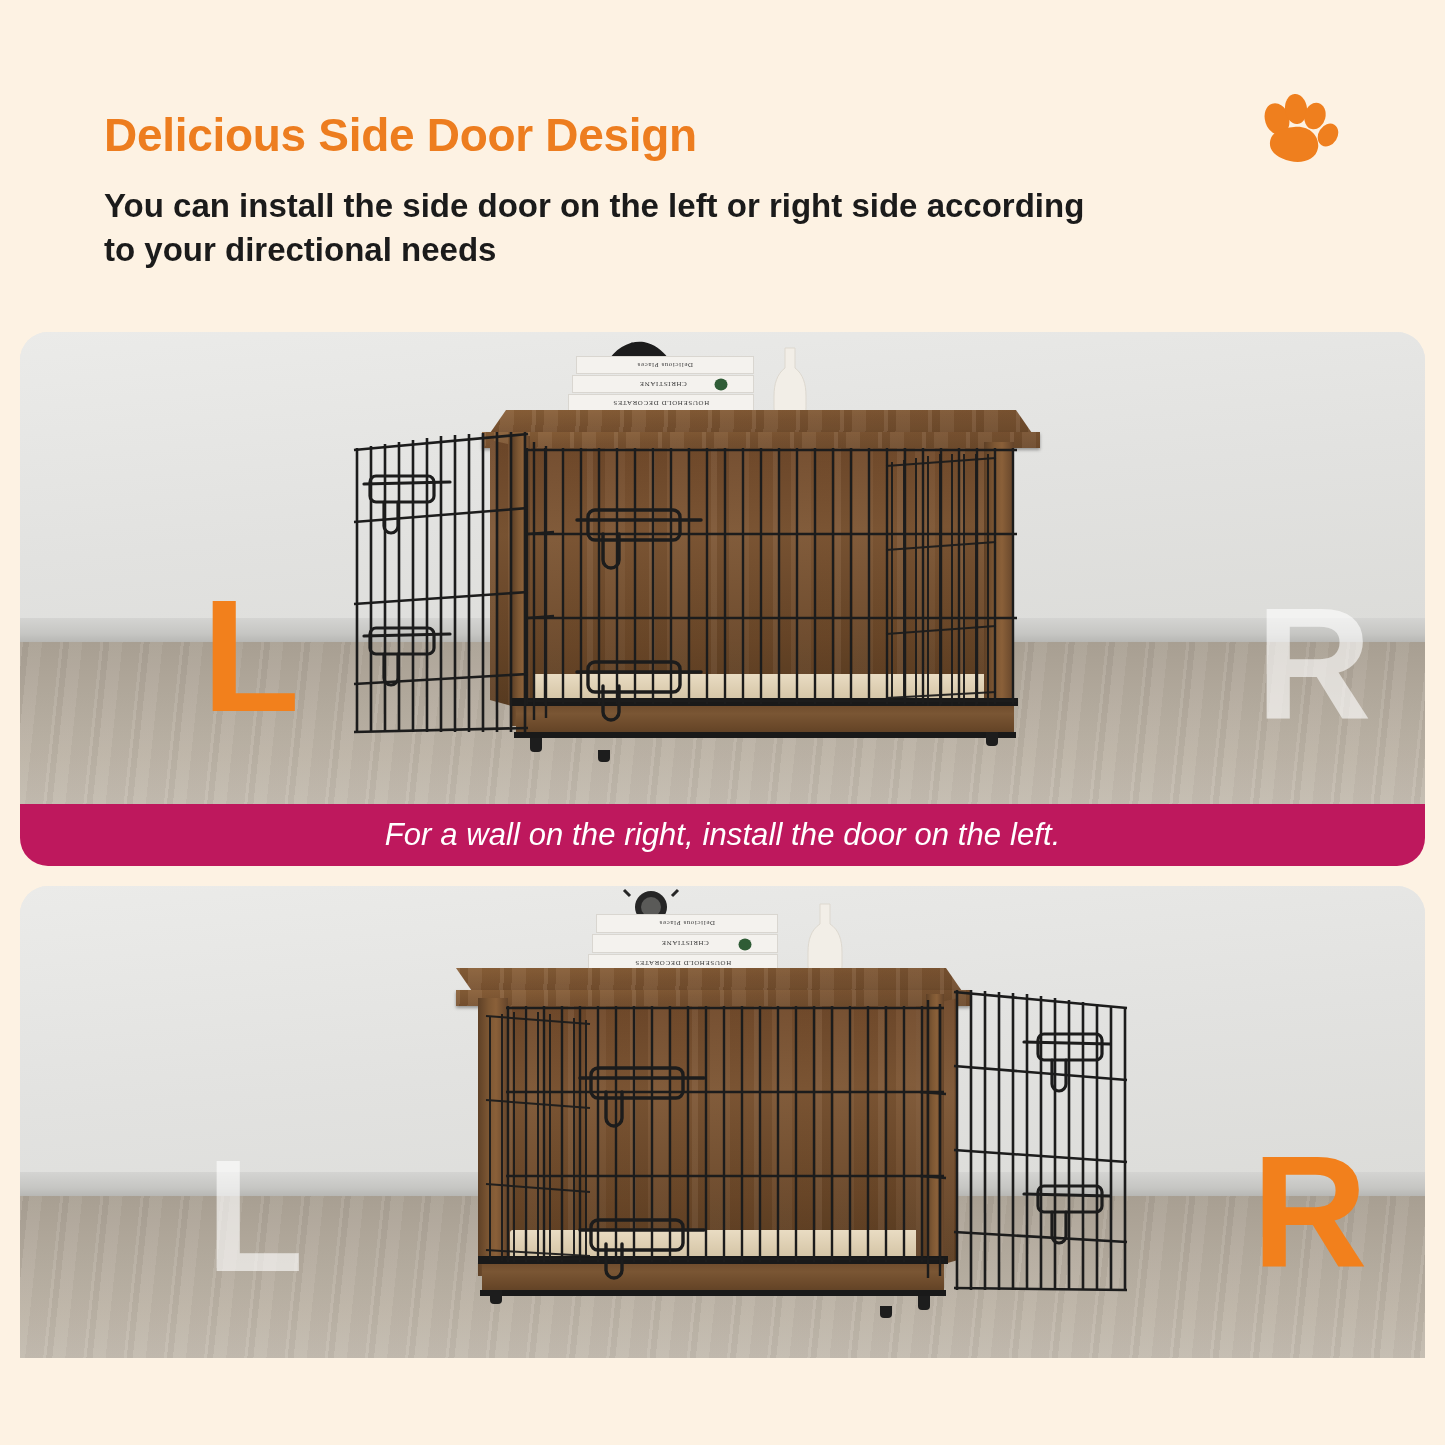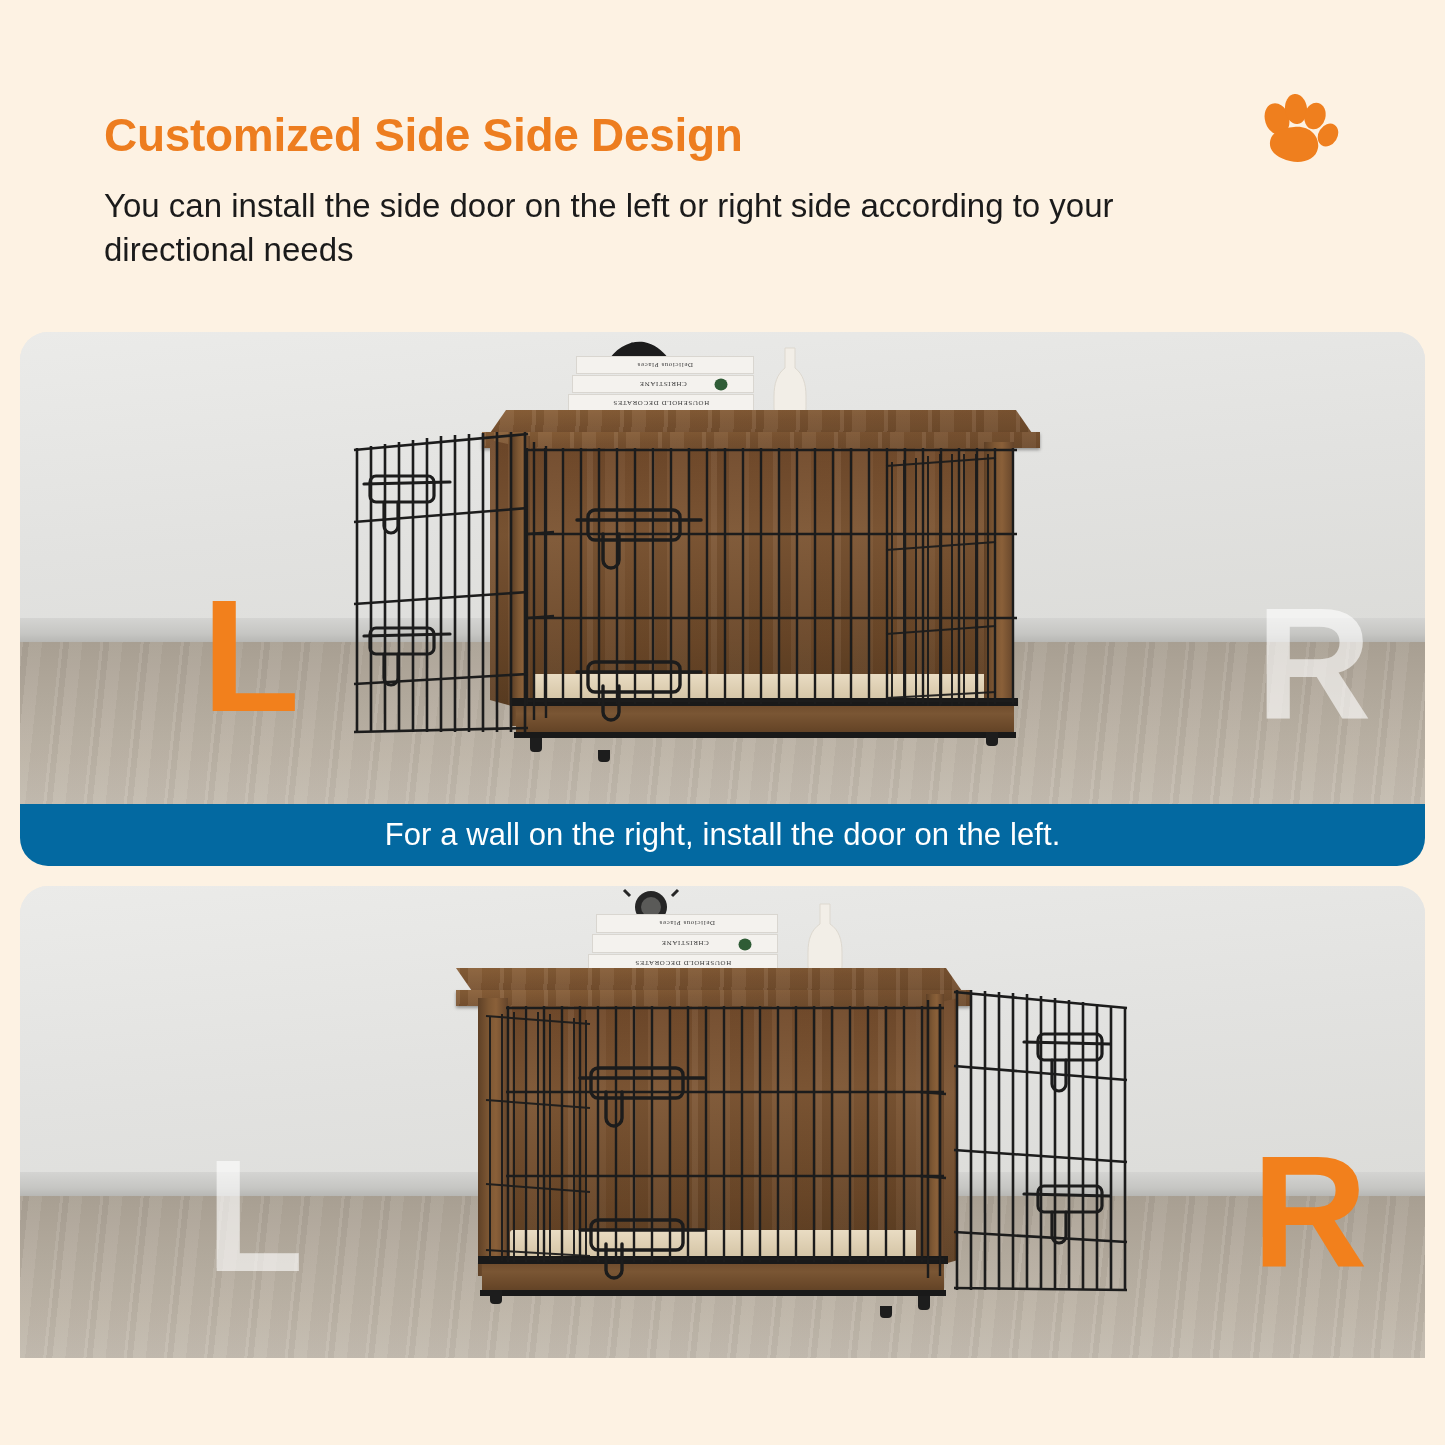--- a/index.html
+++ b/index.html
@@ -14,21 +14,21 @@
 
   
   .header { position:absolute; left:0; top:0; width:1445px; height:330px; }
   .headline {
     position:absolute; left:104px; top:108px;
     font-size:46px; font-weight:bold; color:#ed7d1f;
     letter-spacing:-0.3px; white-space:nowrap;
   }
   .sub {
     position:absolute; left:104px; top:184px; width:1010px;
-    font-size:33px; line-height:1.33; color:#1b1b1b; font-weight:400;
+    font-size:33px; line-height:1.33; color:#1b1b1b; font-weight:700;
   }
   .paw { position:absolute; left:1258px; top:92px; width:82px; height:78px; }
 
   
   .panel {
     position:absolute; left:20px; width:1405px;
     border-radius:28px; overflow:hidden;
   }
   #panel-1 { top:332px; height:534px; }
   #panel-2 { top:886px; height:534px; }
@@ -59,23 +59,23 @@
 
   .bigletter {
     position:absolute; font-size:160px; font-weight:bold; line-height:1;
     font-family:"Liberation Sans", sans-serif; user-select:none;
   }
   .bigletter.active { color:#f2801c; }
   .bigletter.inactive { color:rgba(255,255,255,0.62); }
 
   .caption {
     position:absolute; left:0; bottom:0; width:100%; height:62px;
-    background:#0369a1; color:#fff;
+    background:#be185d; color:#fff;
     display:flex; align-items:center; justify-content:center;
-    font-size:31px; font-weight:400; letter-spacing:0.1px;
+    font-size:31px; font-weight:400; letter-spacing:0.1px;font-style:italic;
   }
 
   
   .crate { position:absolute; }
   .crate-top {
     position:absolute;
     background:linear-gradient(178deg,#8a6038 0%,#7a5331 45%,#6d4a2b 100%);
     box-shadow:0 2px 3px rgba(0,0,0,0.35);
   }
   .crate-top::after{
@@ -121,21 +121,21 @@
     white-space:nowrap; overflow:hidden;
   }
   .vase { position:absolute; }
   .bird { position:absolute; }
   .clock { position:absolute; }
 </style>
 </head>
 <body>
 
 <div class="header">
-  <div class="headline">Customized Side Side Design</div>
+  <div class="headline">Delicious Side Door Design</div>
   <div class="sub">You can install the side door on the left or right side according to your directional needs</div>
   <div class="paw">
     <svg viewBox="0 0 82 78" width="82" height="78">
       <ellipse cx="19" cy="27" rx="12" ry="16" fill="#ef7f1e" transform="rotate(-18 19 27)"></ellipse>
       <ellipse cx="38" cy="17" rx="11" ry="15" fill="#ef7f1e" transform="rotate(-6 38 17)"></ellipse>
       <ellipse cx="57" cy="24" rx="10.5" ry="13.5" fill="#ef7f1e" transform="rotate(14 57 24)"></ellipse>
       <ellipse cx="70" cy="43" rx="9.5" ry="12" fill="#ef7f1e" transform="rotate(32 70 43)"></ellipse>
       <path d="M36 35 C52 33 62 45 60 56 C58 68 44 72 32 69 C20 66 11 60 12 50 C13 40 24 36 36 35 Z" fill="#ef7f1e"></path>
     </svg>
   </div>

